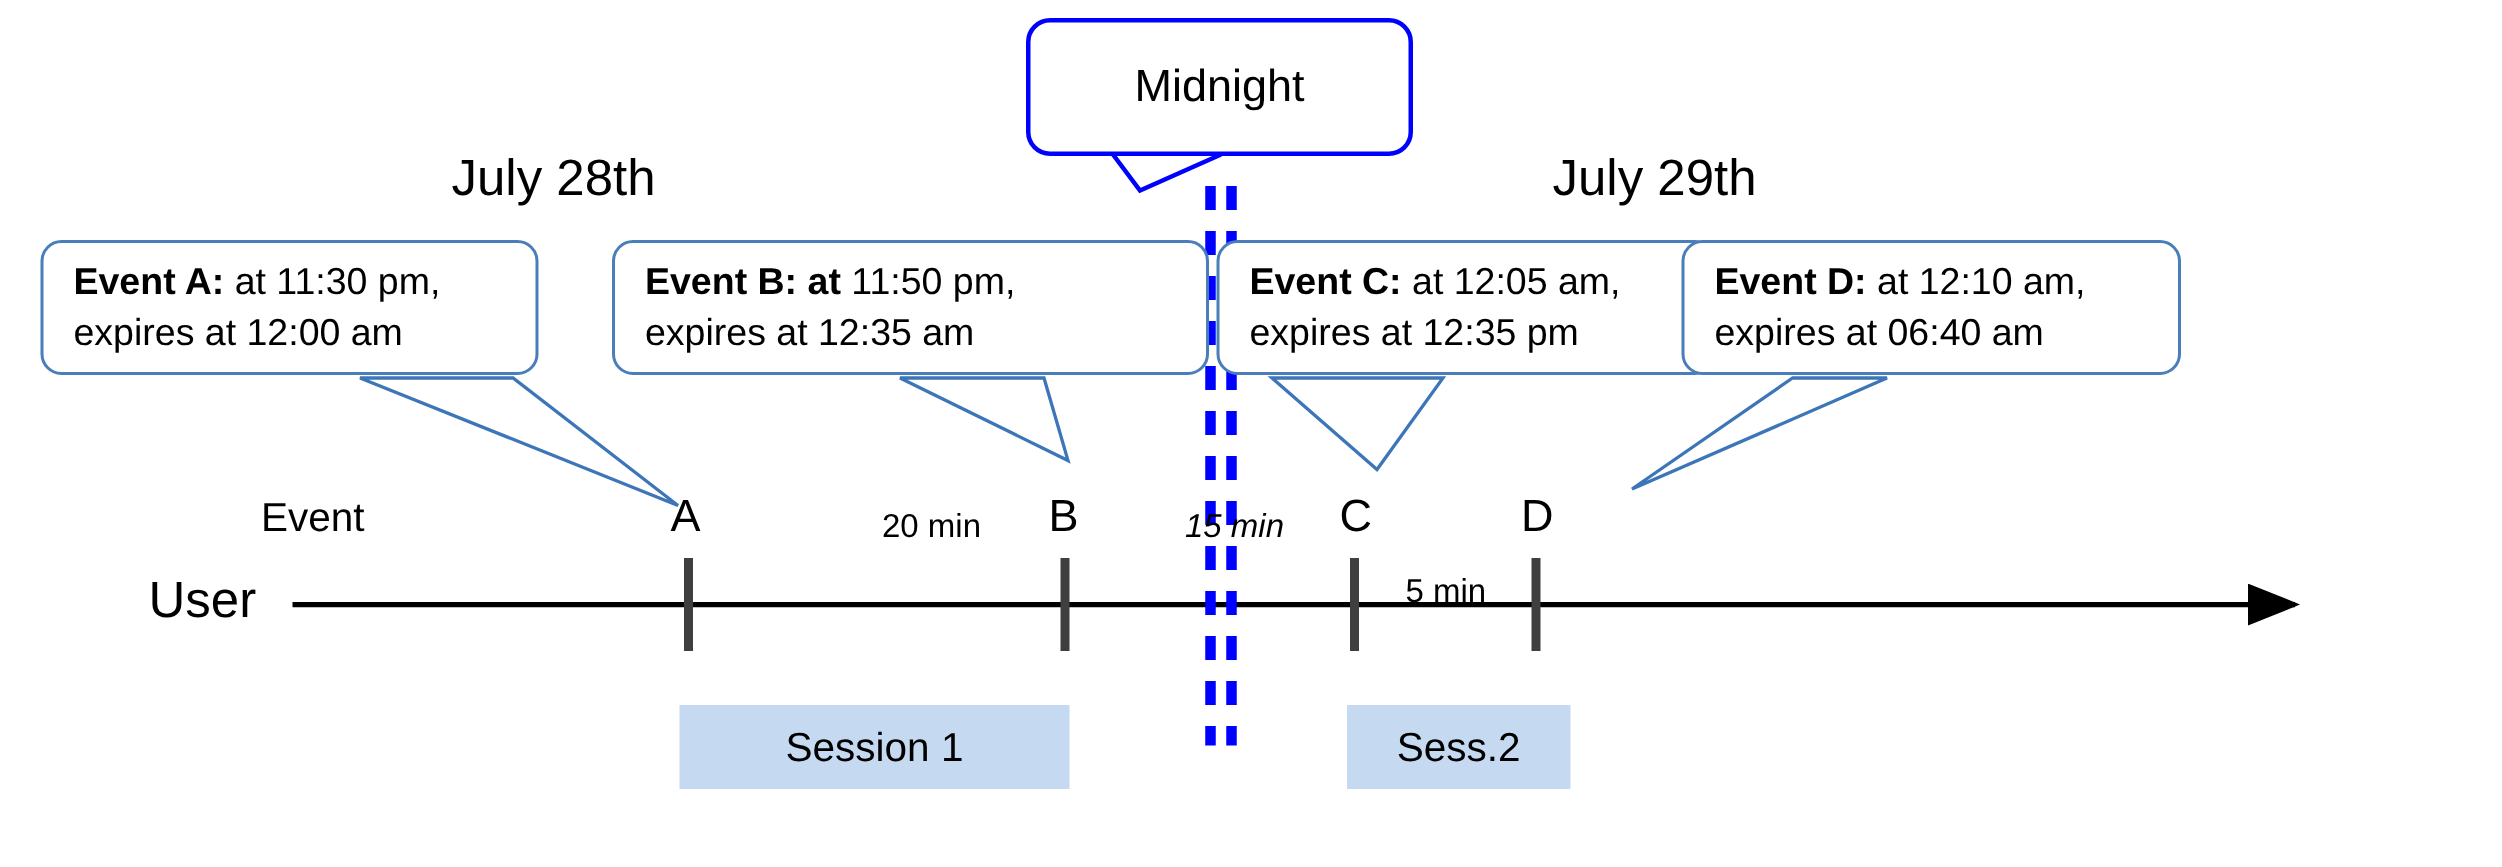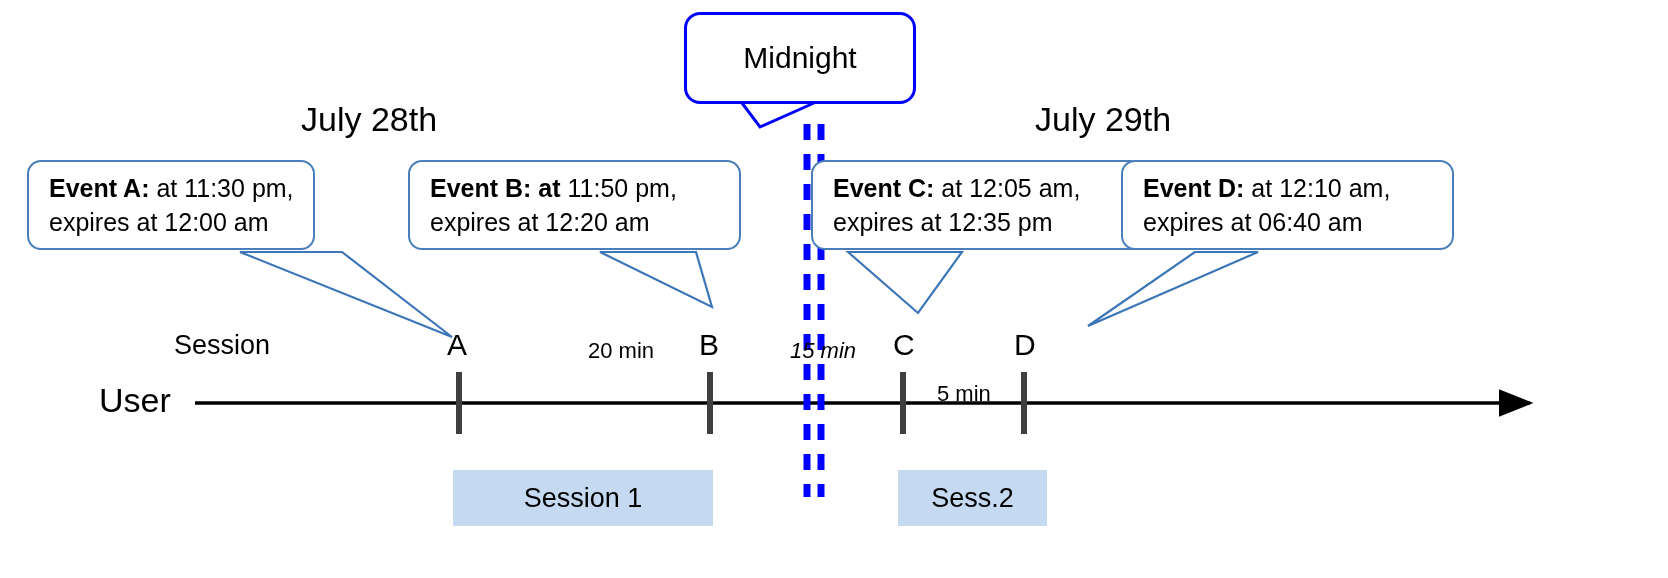--- a/index.html
+++ b/index.html
@@ -25,21 +25,21 @@
     line-height:1.34;
     color:#000000;
     padding:10px 14px 8px 20px;
     white-space:nowrap;
   }
   .callout b{font-weight:bold;}
 
   
   #midnight-bubble{
     position:absolute;
-    left:684px;top:12px;width:232px;height:92px;
+    left:684px;top:12px;width:258px;height:92px;
     box-sizing:border-box;
     border:3px solid #0000ff;
     border-radius:16px;
     background:#ffffff;
     display:flex;align-items:center;justify-content:center;
     font-size:30px;color:#000;
   }
 
   
   .day-label{
@@ -113,49 +113,49 @@
     <polygon points="1195,252 1088,326 1258,252" fill="none" stroke="#3d76b8" stroke-width="2.2"></polygon>
   </svg>
 
   <div id="midnight-bubble">
     <span>Midnight</span>
   </div>
 
   <div class="day-label" style="left:301px;top:100px;">July 28th</div>
   <div class="day-label" style="left:1035px;top:100px;">July 29th</div>
 
-  <div class="callout" style="left:27px;top:160px;width:288px;height:90px;">
+  <div class="callout" style="left:27px;top:160px;width:332px;height:90px;">
     <div>
       <b>Event A:</b><span> at 11:30 pm,</span>
     </div>
     <div>expires at 12:00 am</div>
   </div>
 
-  <div class="callout" style="left:408px;top:160px;width:333px;height:90px;">
+  <div class="callout" style="left:408px;top:160px;width:398px;height:90px;">
     <div>
       <b>Event B: at</b><span> 11:50 pm,</span>
     </div>
-    <div>expires at 12:20 am</div>
+    <div>expires at 12:35 am</div>
   </div>
 
   <div class="callout" style="left:811px;top:160px;width:333px;height:90px;">
     <div>
       <b>Event C:</b><span> at 12:05 am,</span>
     </div>
     <div>expires at 12:35 pm</div>
   </div>
 
   <div class="callout" style="left:1121px;top:160px;width:333px;height:90px;">
     <div>
       <b>Event D:</b><span>  at 12:10 am,</span>
     </div>
     <div>expires at 06:40 am</div>
   </div>
 
-  <div id="events-label">Session</div>
+  <div id="events-label">Event</div>
   <div id="user-label">User</div>
 
   <div class="evt-letter" style="left:447px;top:328px;">A</div>
   <div class="evt-letter" style="left:699px;top:328px;">B</div>
   <div class="evt-letter" style="left:893px;top:328px;">C</div>
   <div class="evt-letter" style="left:1014px;top:328px;">D</div>
 
   <div class="gap-label" style="left:588px;top:338px;">20 min</div>
   <div class="gap-label" style="left:790px;top:338px;font-style:italic;">15 min</div>
   <div class="gap-label" style="left:937px;top:345px;margin-top:36px;">5 min</div>

